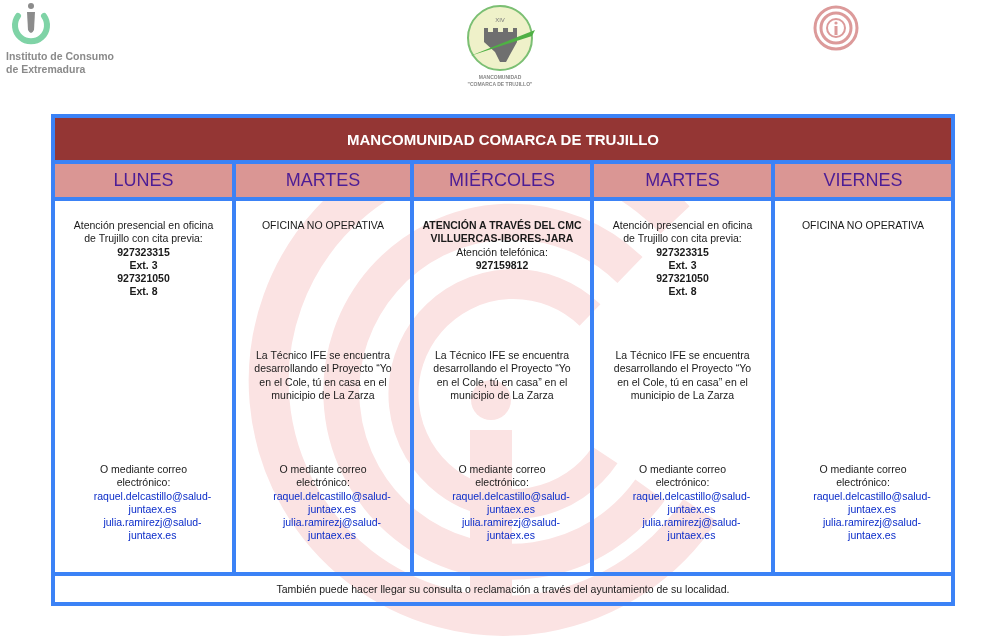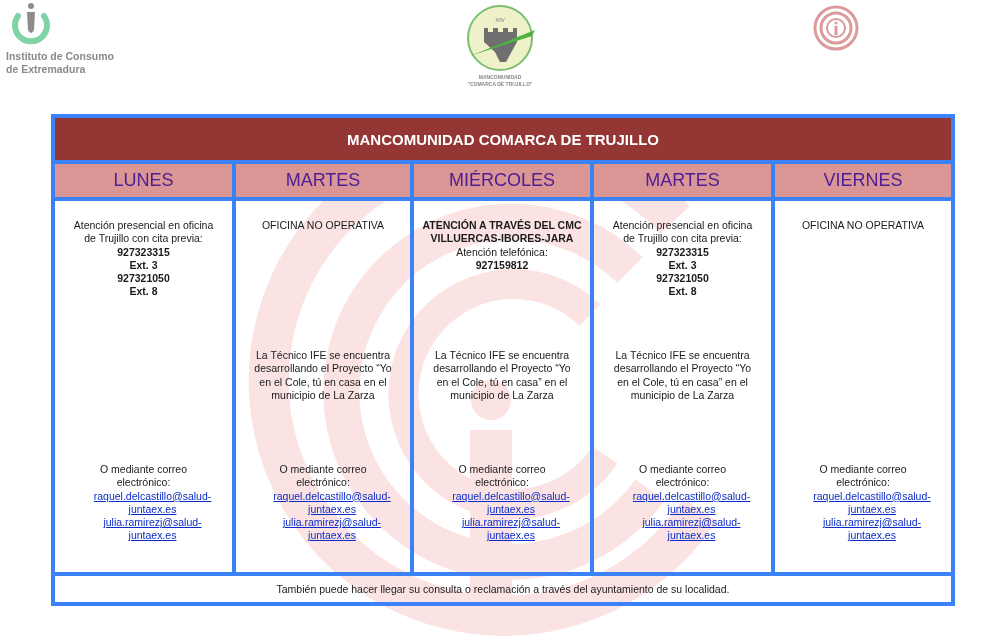--- a/index.html
+++ b/index.html
@@ -46,21 +46,21 @@
   .body-row td {
     vertical-align: top; text-align: center; height: 371px; position: relative;
     font-size: 10.5px; line-height: 13.3px; background: transparent;
   }
   .cell-inner { position: relative; height: 371px; }
   .block { position: absolute; left: 6px; right: 6px; }
   .b1 { top: 18px; }
   .b2 { top: 148px; }
   .b3 { top: 262px; }
   .bold { font-weight: bold; }
-  a.mail { color: #0b2cc9; text-decoration: underline; display: inline; margin-left: 18px; }
+  a.mail { color: #0b2cc9; display: inline; margin-left: 18px; }
   .footer-row td {
     height: 26px; text-align: center; font-weight: normal; font-size: 10.5px; color: #1a1a1a;
     border-top: 2px solid #6e6e6e;
   }
   .line { display: block; }
 </style>
 </head>
 <body>
 
 <svg class="watermark" viewBox="0 0 540 540">

